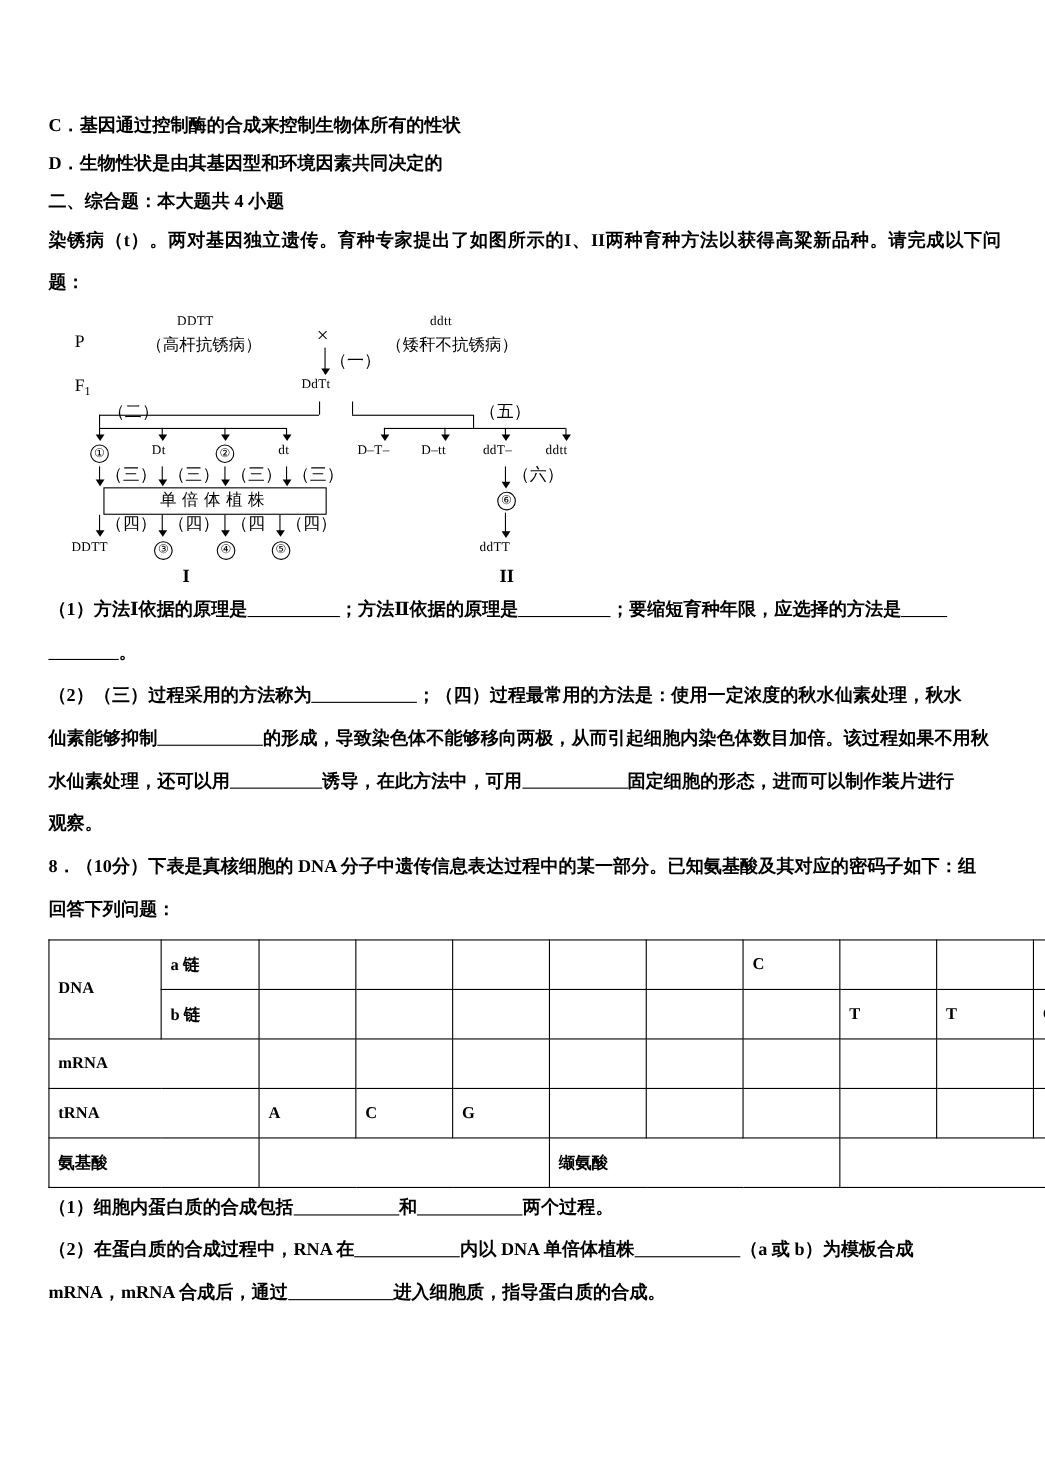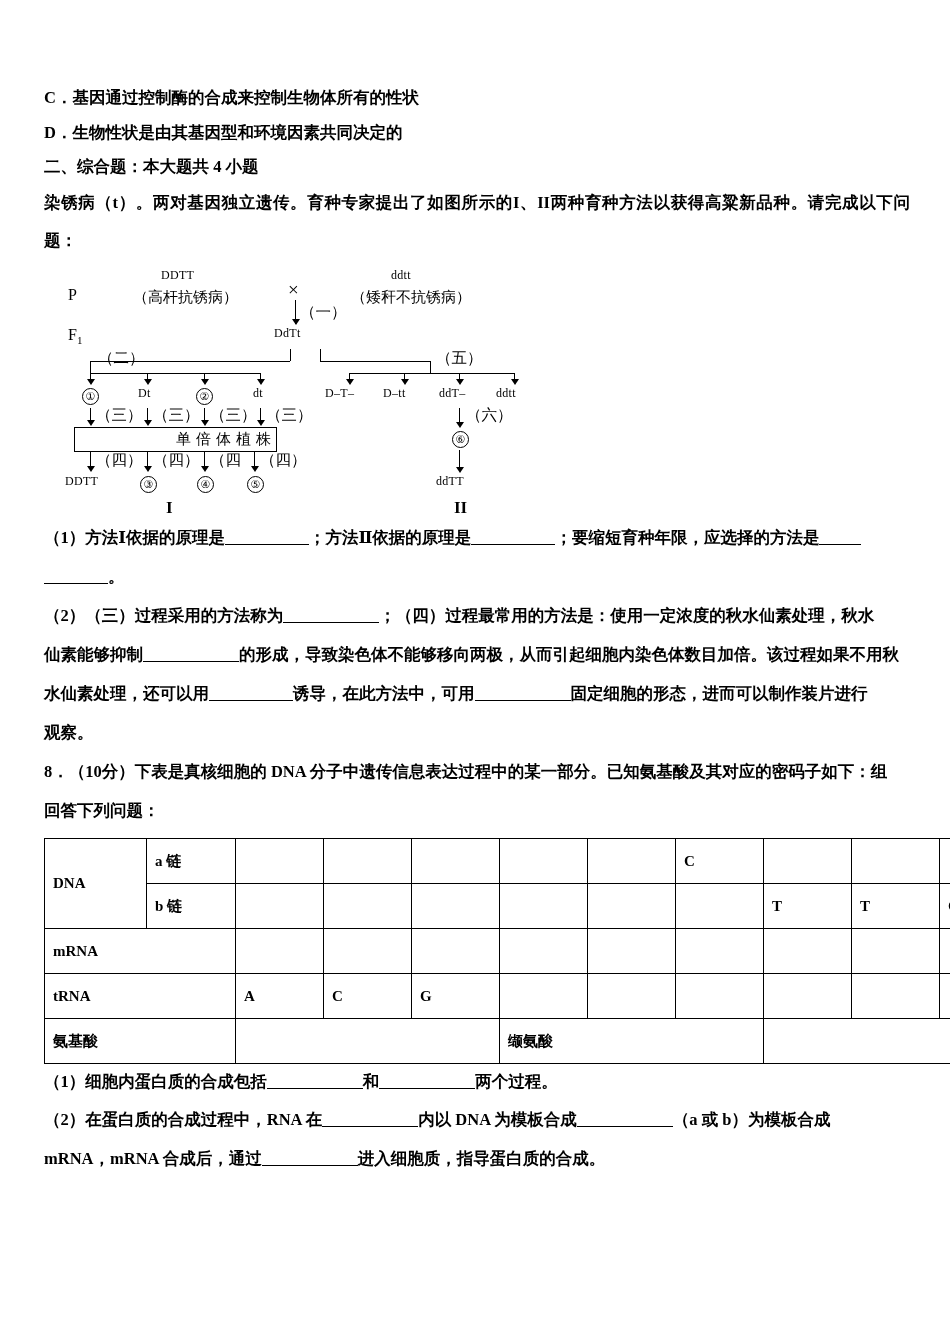--- a/index.html
+++ b/index.html
@@ -10,21 +10,21 @@
   body {
     width: 950px;
     height: 1344px;
     position: relative;
     font-family: "Liberation Serif", "DejaVu Serif", serif;
     color: #000000;
     overflow: hidden;
   }
   .page {
     position: absolute;
-    left: 0; top: 0;
+    left: 0; top: 16px;
     width: 950px;
     height: 1324px;
     border-radius: 22px;
   }
   .content {
     position: absolute;
     left: 44px;
     top: 80px;
     width: 866px;
   }
@@ -83,24 +83,25 @@
     position: absolute;
     width: 0; height: 0;
     border-left: 4px solid transparent;
     border-right: 4px solid transparent;
     border-top: 6px solid #000;
   }
   .hapbox {
     position: absolute;
     border: 1.5px solid #000;
     box-sizing: border-box;
-    text-align: right;
+    text-align: center;
     font-size: 15px;
     letter-spacing: 5px;
     line-height: 22px;
+    margin-left: 20px;
   }
 
   
   table.dna {
     border-collapse: collapse;
     width: 866px;
     margin-top: 8px;
     table-layout: fixed;
   }
   table.dna td {
@@ -338,20 +339,20 @@
         <td class="tall" colspan="3">缬氨酸</td>
         <td class="tall" colspan="3"></td>
       </tr>
     </tbody>
   </table>
 
   <div class="qline" style="line-height:36px;">
     <span>（1）细胞内蛋白质的合成包括</span><span class="blank b-lg"></span><span>和</span><span class="blank b-lg"></span><span>两个过程。</span>
   </div>
   <div class="qline">
-    <span>（2）在蛋白质的合成过程中，RNA 在</span><span class="blank b-lg"></span><span>内以 DNA 为模板合成</span><span class="blank b-lg"></span><span>（a 或 b）为模板合成</span>
+    <span>（2）在蛋白质的合成过程中，RNA 在</span><span class="blank b-lg"></span><span>内以 DNA 单倍体植株</span><span class="blank b-lg"></span><span>（a 或 b）为模板合成</span>
   </div>
   <div class="qline">
     <span>mRNA，mRNA 合成后，通过</span><span class="blank b-lg"></span><span>进入细胞质，指导蛋白质的合成。</span>
   </div>
 
 </div>
 </div>
 
 </body></html>

